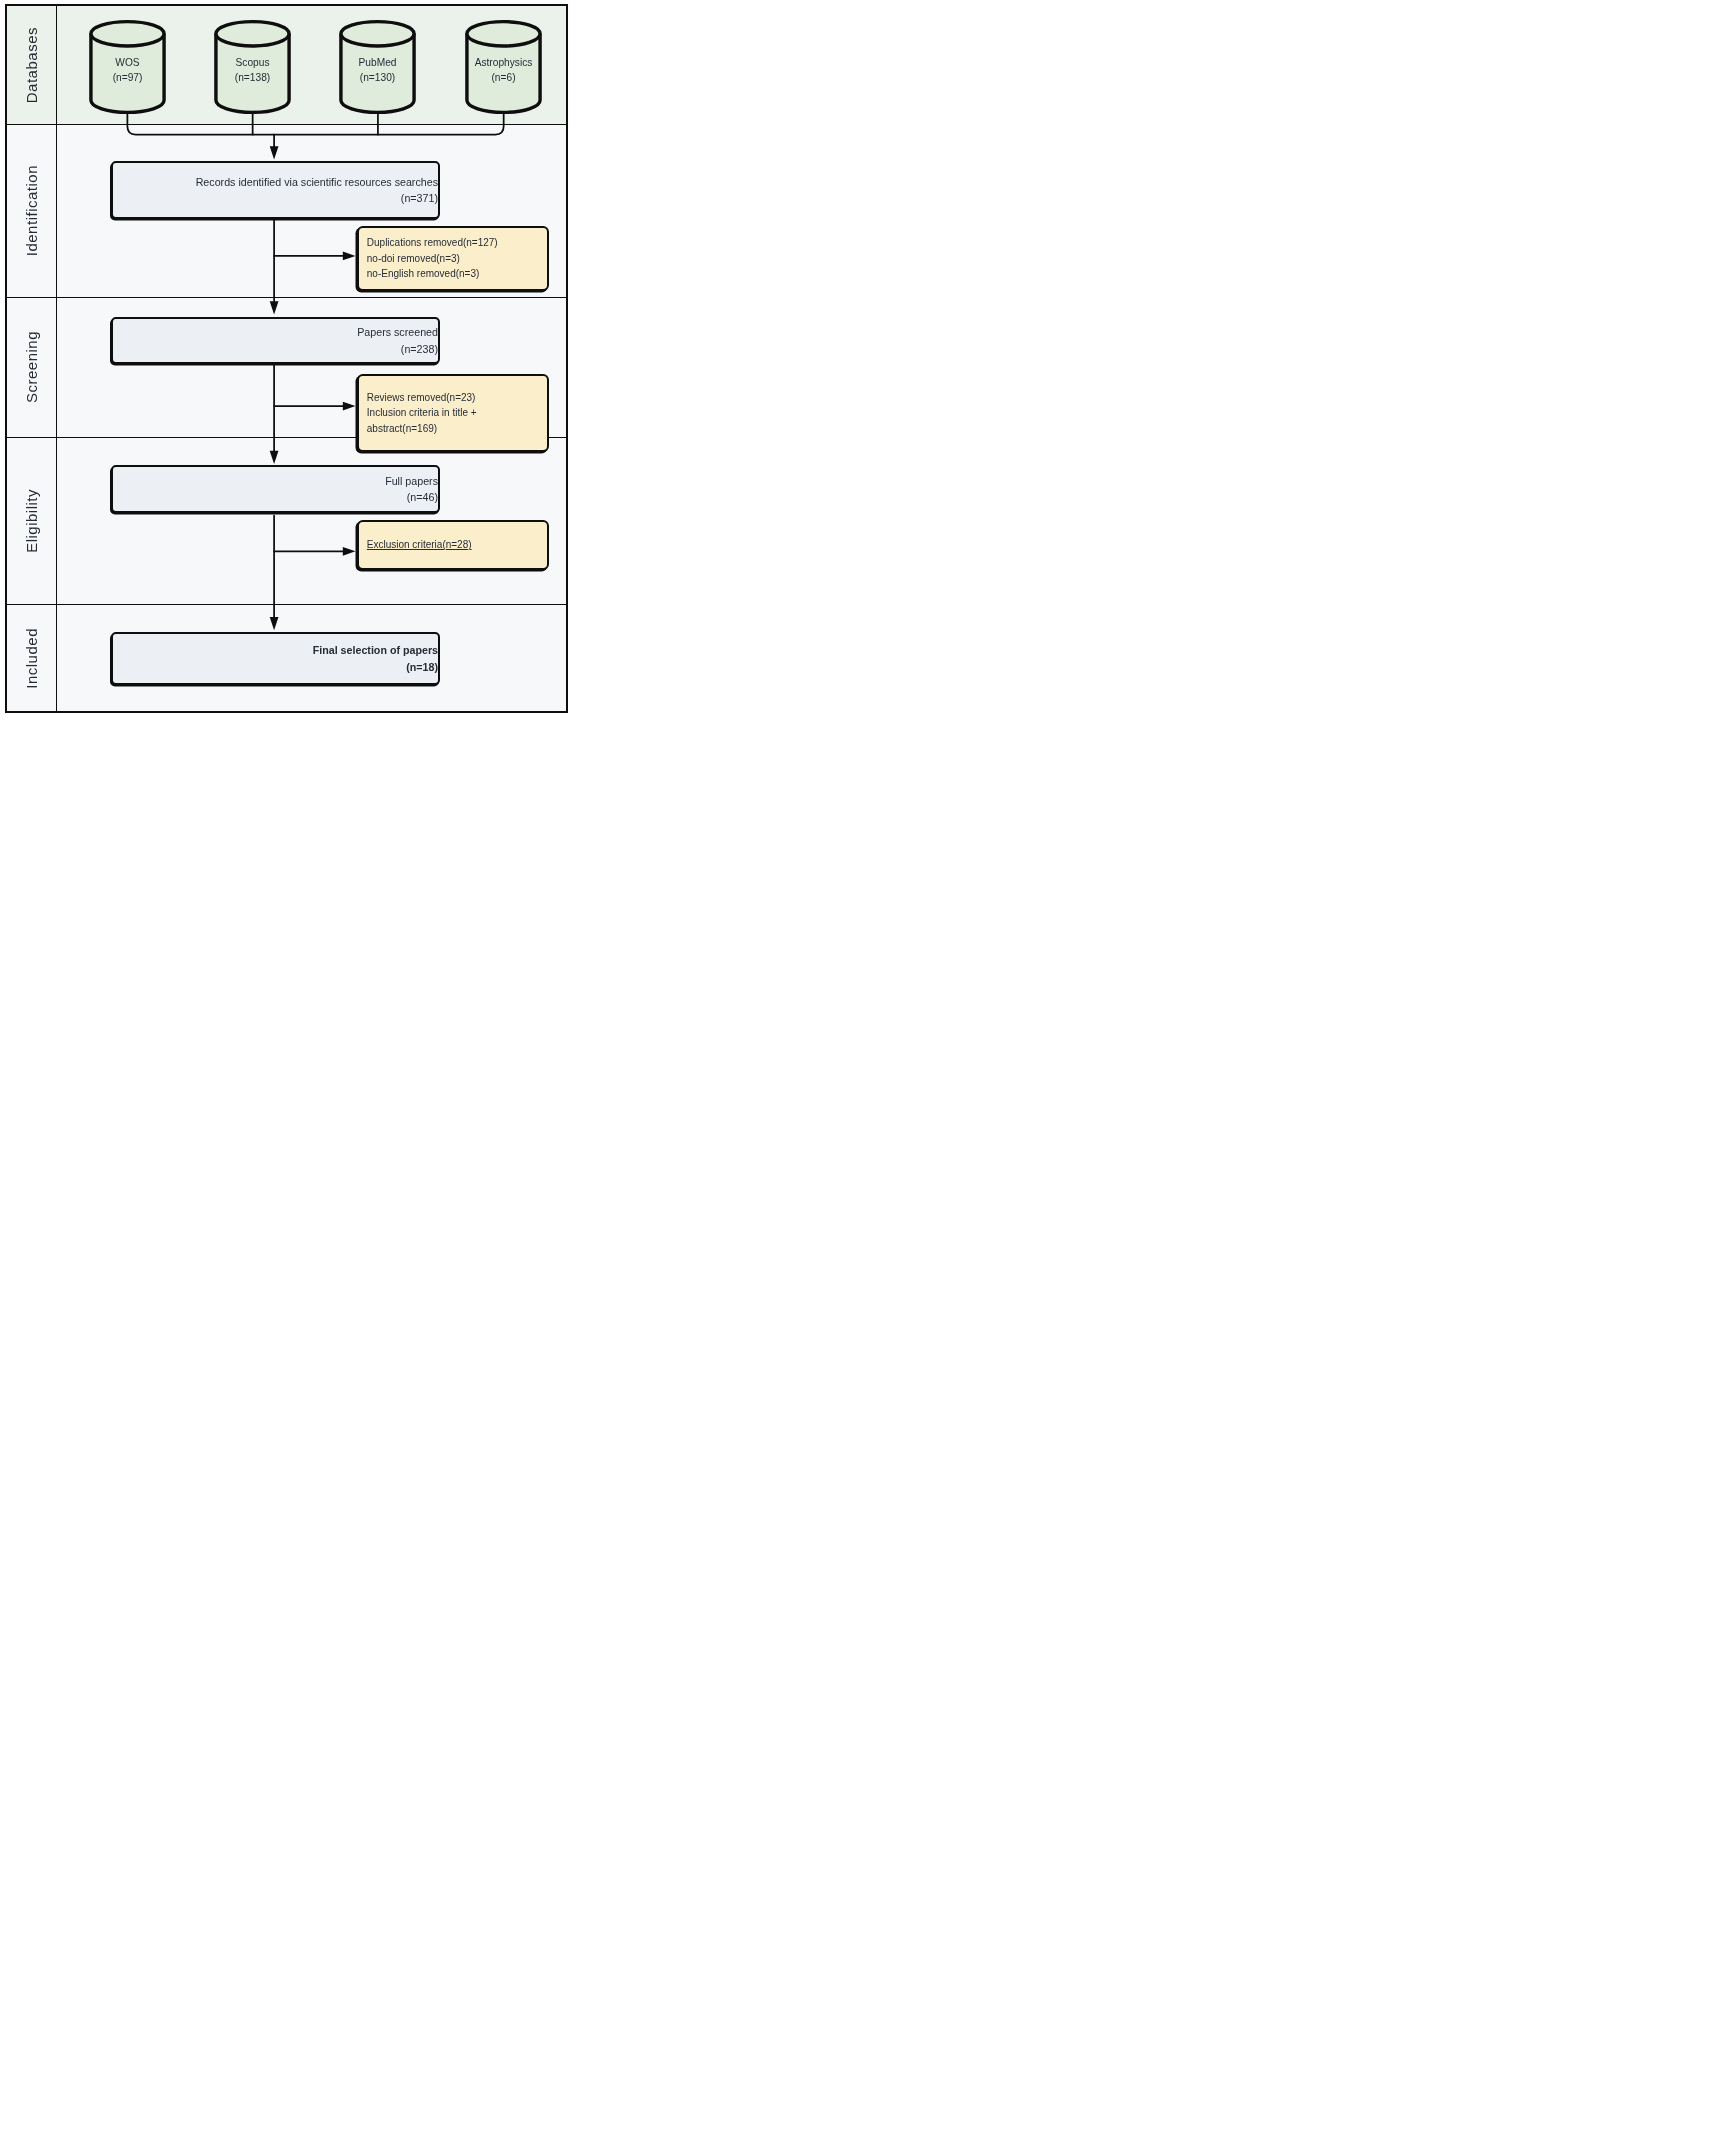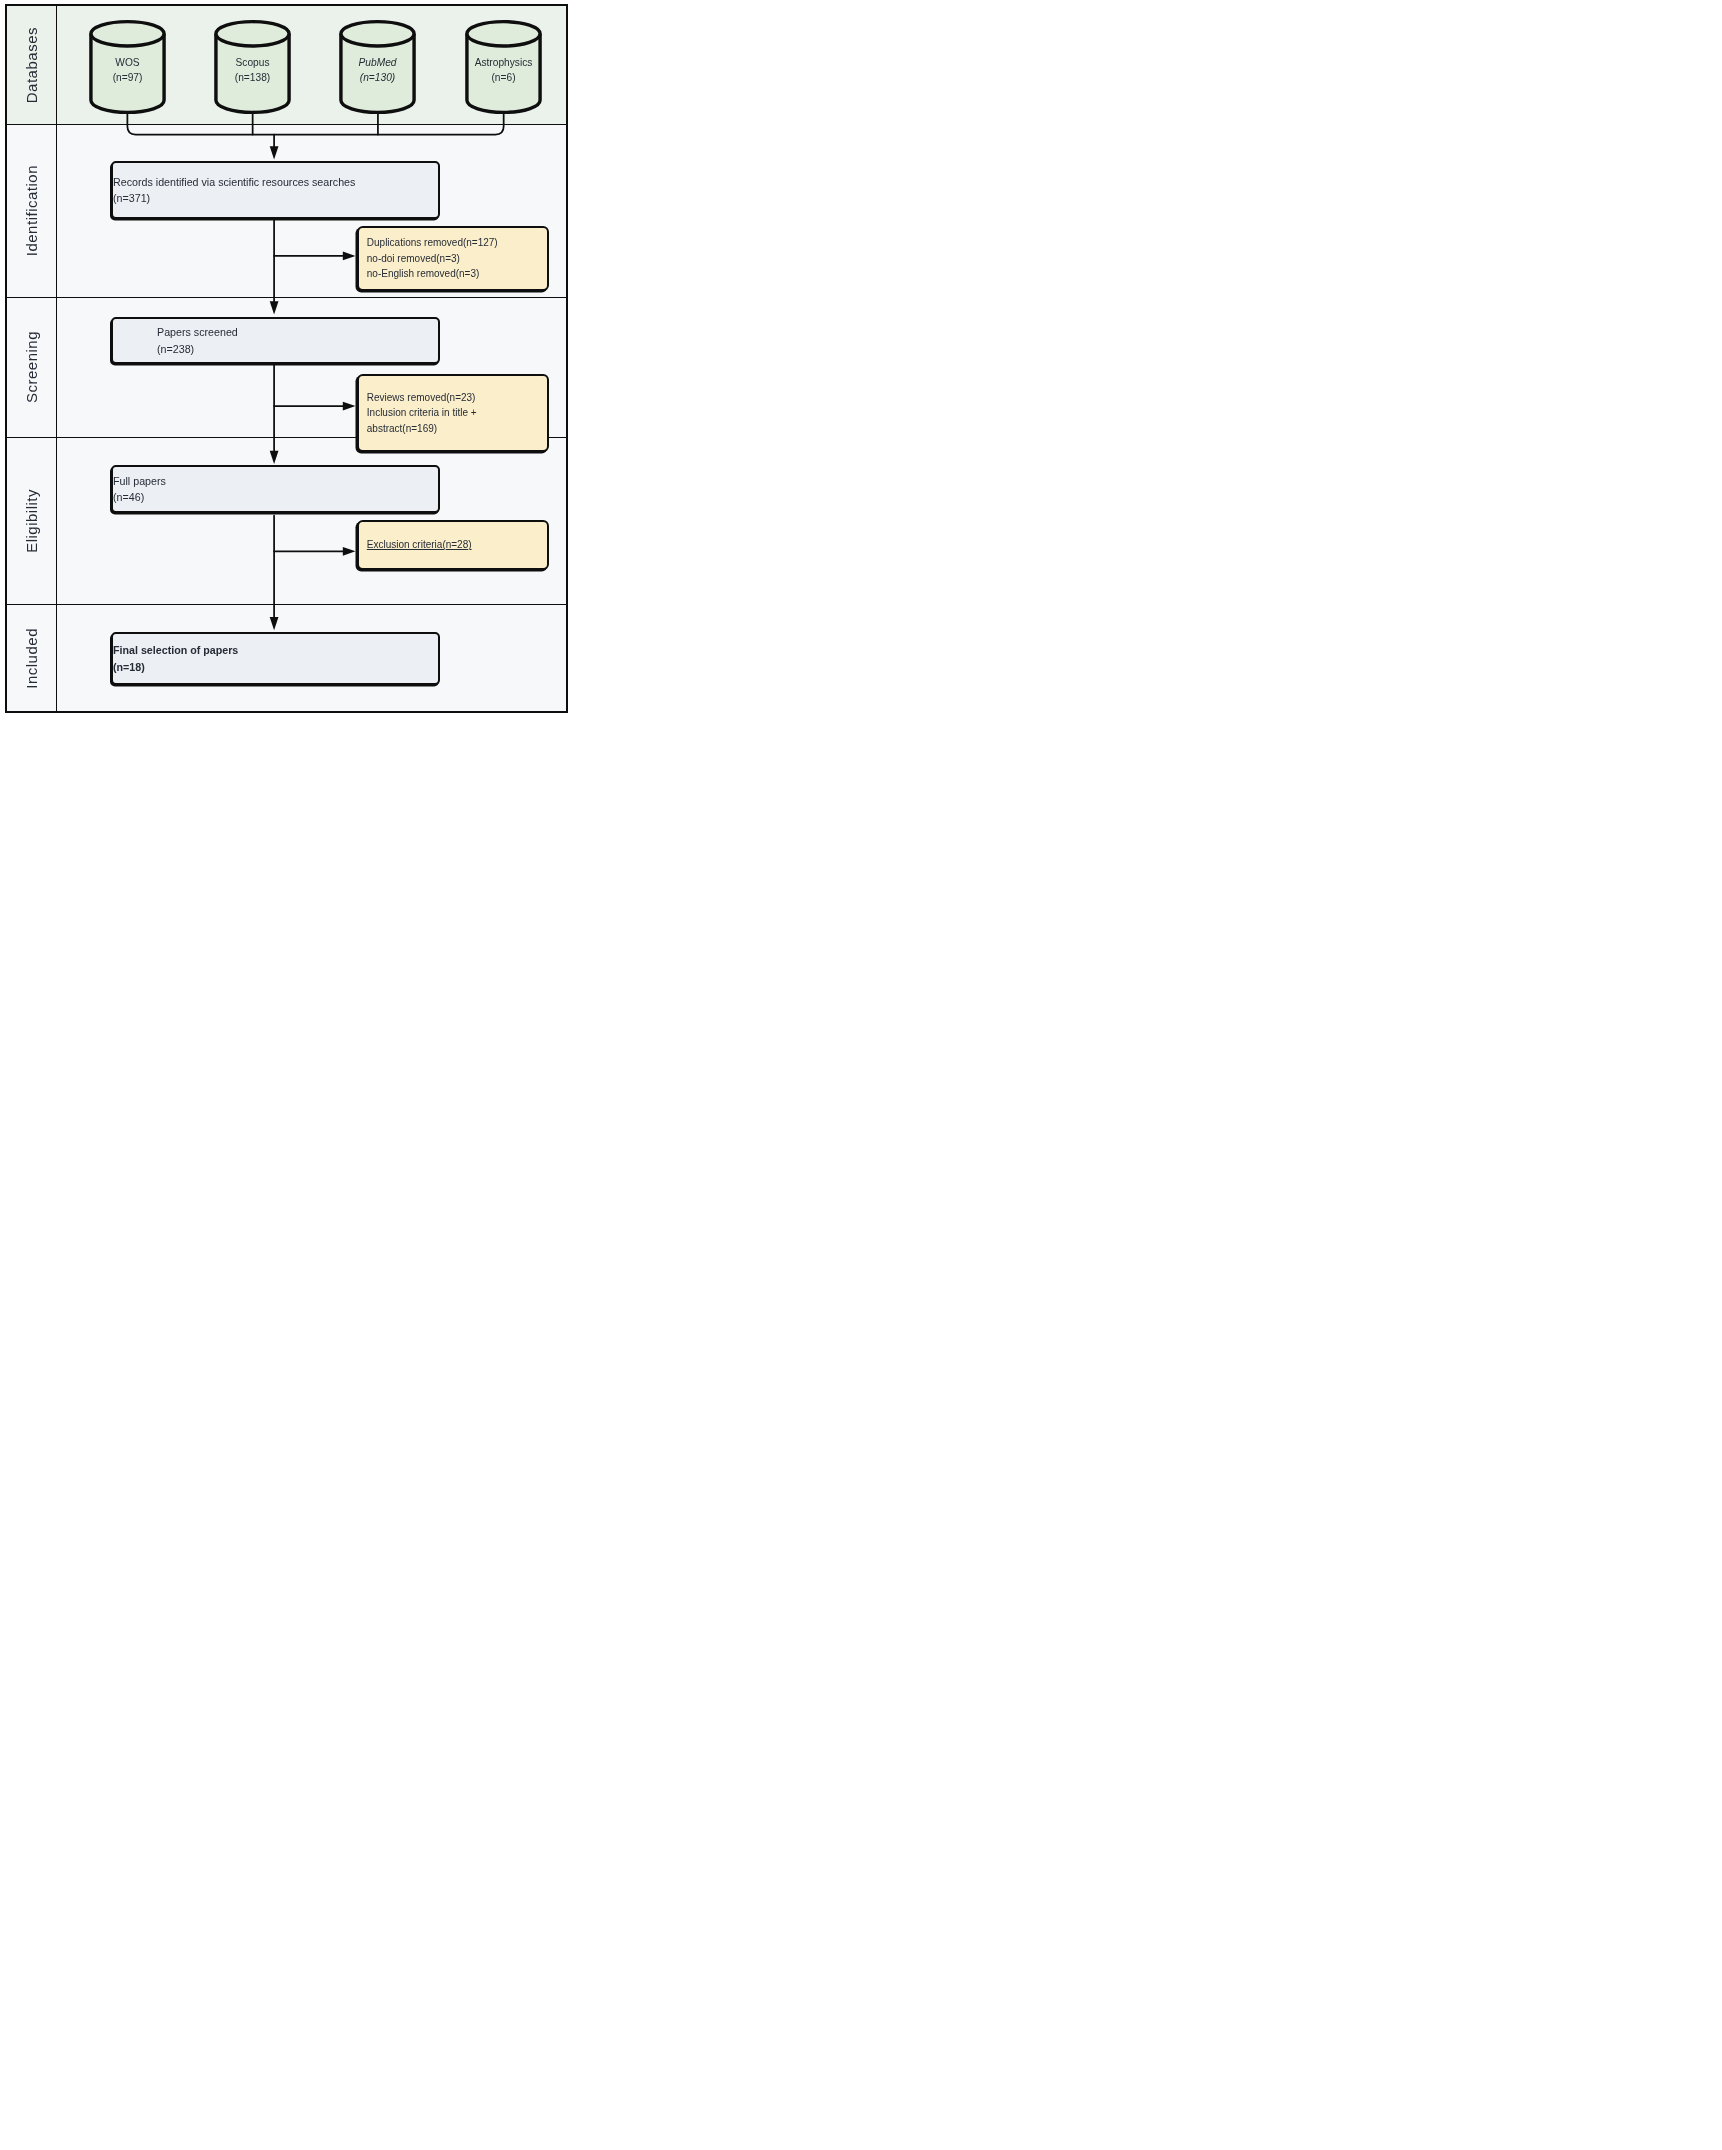--- a/index.html
+++ b/index.html
@@ -51,21 +51,21 @@
     position:absolute;left:0;right:0;top:36px;
     text-align:center;font-size:10.2px;line-height:1.55;color:#262c36;
   }
   .cyl-text span{display:block;}
 
   .flow-box{
     position:absolute;left:111px;width:329px;z-index:3;
     background:#eceff4;border:2.4px solid #0e0e0e;border-radius:4.9px;
     box-shadow:-1px 1.5px 0 #0e0e0e;
     box-sizing:border-box;
-    display:flex;flex-direction:column;justify-content:center;align-items:flex-start;
+    display:flex;flex-direction:column;justify-content:center;align-items:flex-end;
     text-align:center;font-size:10.7px;line-height:1.5;color:#262c36;
   }
   .flow-box span{display:block;}
   .box-records{top:161px;height:58px;}
   .box-screened{top:317px;height:47px;padding-left:44px;}
   .box-full{top:465px;height:48px;}
   .box-final{top:632px;height:53px;font-weight:bold;}
 
   .side-box{
     position:absolute;left:357px;width:192px;z-index:3;
@@ -166,21 +166,21 @@
   <div class="cylinder" style="left:213px;">
     <svg viewBox="0 0 162 196" width="79" height="96">
       <path d="M6 30 V166 A75 25 0 0 0 156 166 V30" fill="#dfecdc" stroke="#0e0e0e" stroke-width="7"></path>
       <ellipse cx="81" cy="30" rx="75" ry="25" fill="#dfecdc" stroke="#0e0e0e" stroke-width="7"></ellipse>
     </svg>
     <div class="cyl-text">
       <span>Scopus</span>
       <span>(n=138)</span>
     </div>
   </div>
-  <div class="cylinder" style="left:338px;font-style:italic;">
+  <div class="cylinder" style="left:338px;">
     <svg viewBox="0 0 162 196" width="79" height="96">
       <path d="M6 30 V166 A75 25 0 0 0 156 166 V30" fill="#dfecdc" stroke="#0e0e0e" stroke-width="7"></path>
       <ellipse cx="81" cy="30" rx="75" ry="25" fill="#dfecdc" stroke="#0e0e0e" stroke-width="7"></ellipse>
     </svg>
     <div class="cyl-text">
       <span>PubMed</span>
       <span>(n=130)</span>
     </div>
   </div>
   <div class="cylinder" style="left:464px;">

